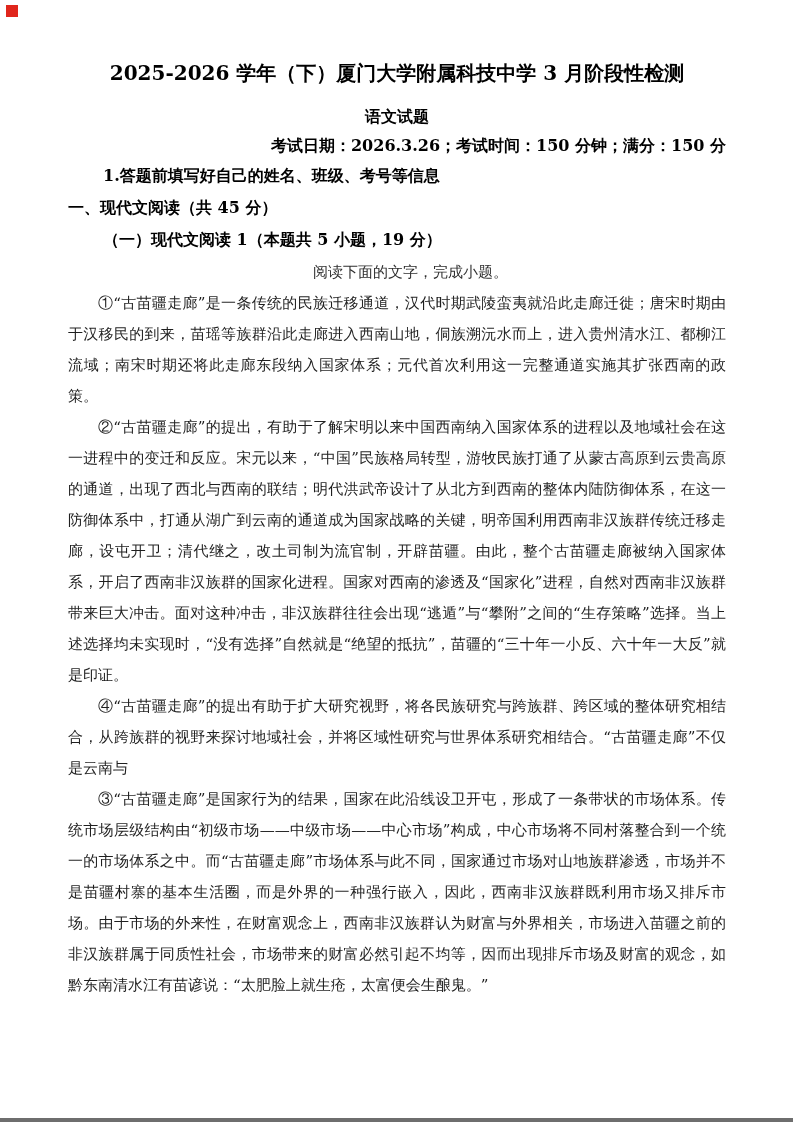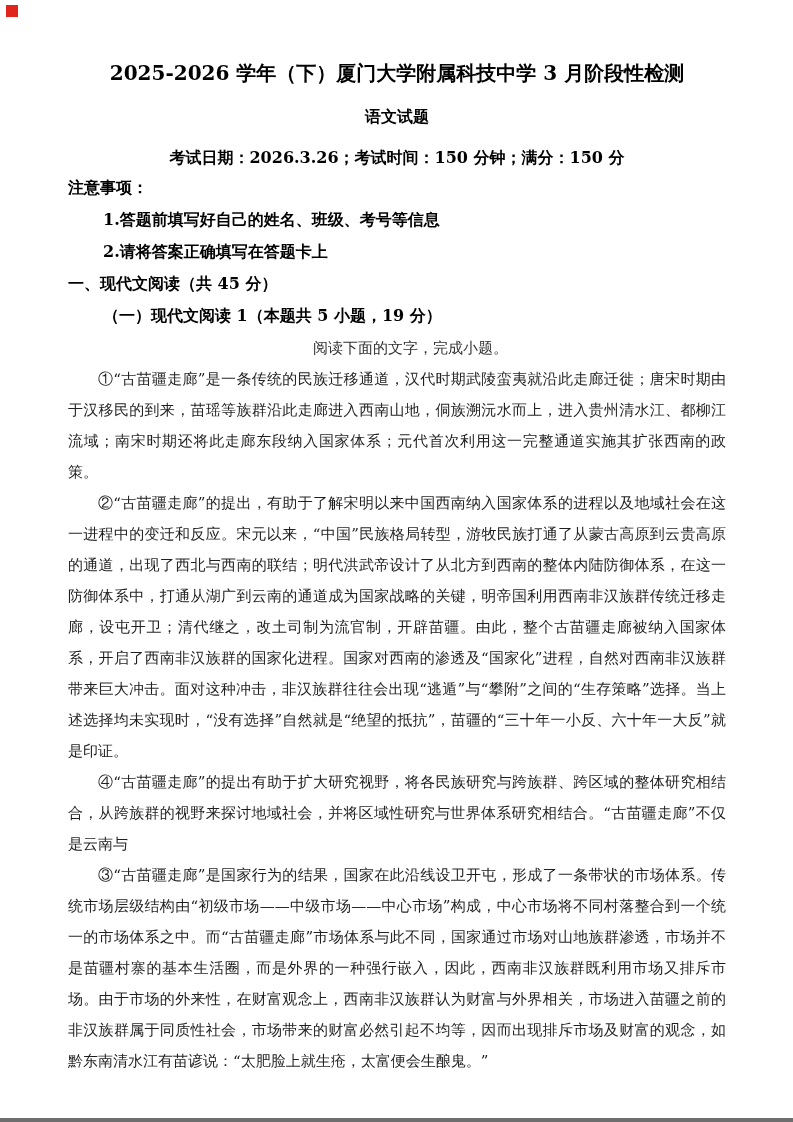--- a/index.html
+++ b/index.html
@@ -31,22 +31,21 @@
   .exam-subtitle {
     font-size: 16px;
     line-height: 30px;
     font-weight: bold;
     text-align: center;
     margin: 14px 0 0 0;
   }
   .exam-info {
     font-size: 16px;
     line-height: 28px;
-    margin-top: 12px;
-    text-align: center;
+    text-align: right;
     font-weight: bold;
   }
   .hline {
     font-size: 16px;
     line-height: 32px;
     font-weight: bold;
     color: #000000;
   }
   .hline.normal {
     font-weight: normal;
@@ -78,25 +77,23 @@
 <div class="page">
 
   <div class="red-marker" style="background: rgb(224, 38, 28);"></div>
 
   <h1 class="exam-title">2025-2026 学年（下）厦门大学附属科技中学 3 月阶段性检测</h1>
 
   <h2 class="exam-subtitle">语文试题</h2>
 
   <div class="exam-info">考试日期：2026.3.26；考试时间：150 分钟；满分：150 分</div>
 
-  <div class="hline">注意事项：</div>
 
   <div class="hline indent1">1.答题前填写好自己的姓名、班级、考号等信息</div>
 
-  <div class="hline indent1">2.请将答案正确填写在答题卡上</div>
 
   <div class="hline">一、现代文阅读（共 45 分）</div>
 
   <div class="hline indent1">（一）现代文阅读 1（本题共 5 小题，19 分）</div>
 
   <div class="hline normal indent2">阅读下面的文字，完成小题。</div>
 
 
   <p class="para">①“古苗疆走廊”是一条传统的民族迁移通道，汉代时期武陵蛮夷就沿此走廊迁徙；唐宋时期由于汉移民的到来，苗瑶等族群沿此走廊进入西南山地，侗族溯沅水而上，进入贵州清水江、都柳江流域；南宋时期还将此走廊东段纳入国家体系；元代首次利用这一完整通道实施其扩张西南的政策。</p>
 

